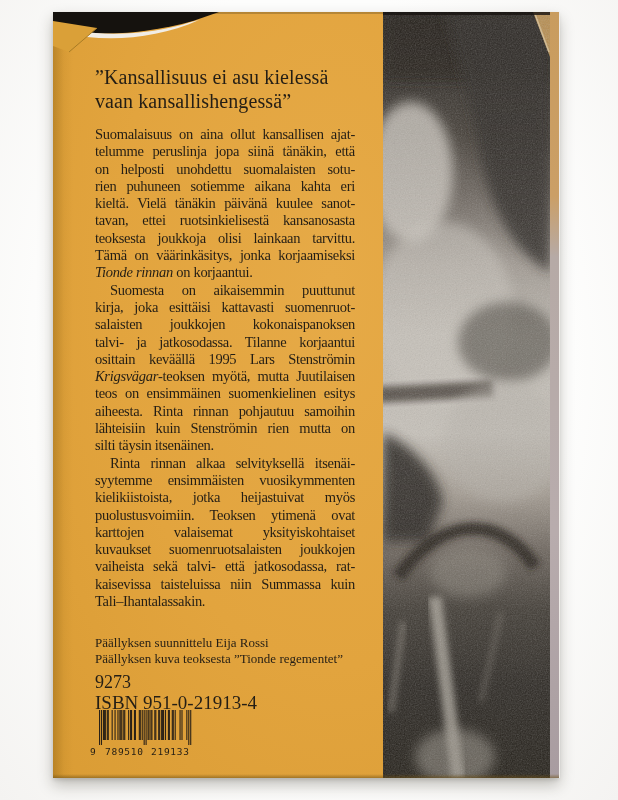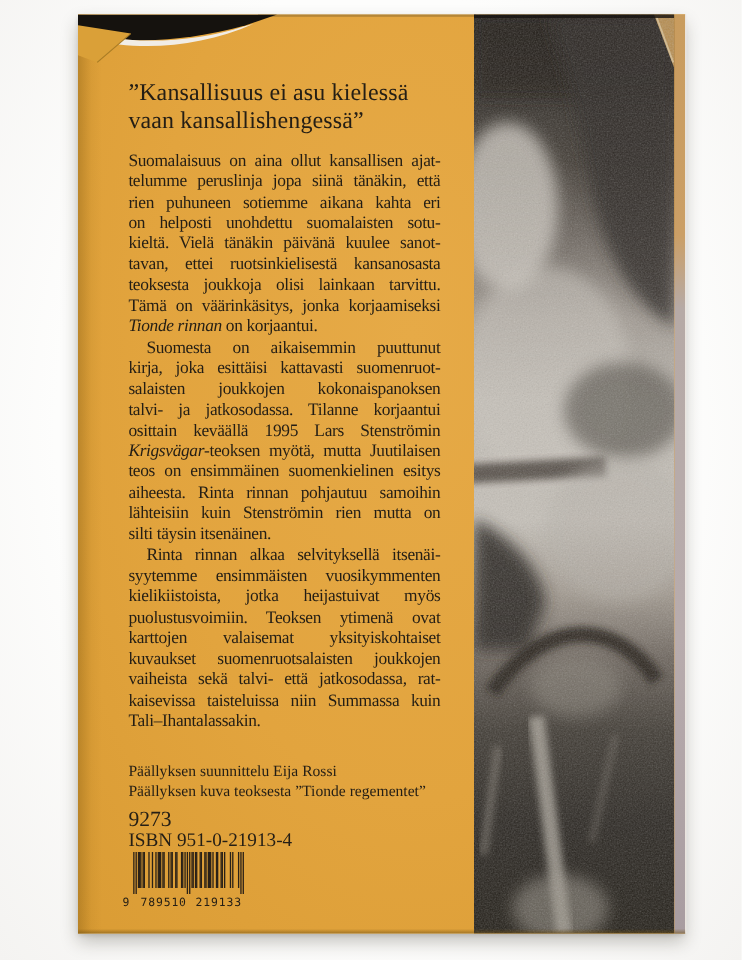--- a/index.html
+++ b/index.html
@@ -1,19 +1,19 @@
 <!DOCTYPE html>
 <html><head>
 <meta charset="utf-8">
 <style>
   html,body{margin:0;padding:0;background:#fbfbf9;}
   .scene{position:relative;width:618px;height:800px;background:
     radial-gradient(ellipse at 50% 45%, #fdfdfc 60%, #f4f3f1 100%);
     overflow:hidden;font-family:"Liberation Serif", serif;}
-  .book{position:absolute;left:65px;top:12px;width:506px;height:766px;
+  .book{position:absolute;left:53px;top:12px;width:506px;height:766px;
     background:radial-gradient(ellipse at 55% 35%, #e6aa47 0%, #e2a43e 55%, #da9c34 100%);
     box-shadow:0 7px 14px rgba(40,35,20,.28), 0 2px 4px rgba(0,0,0,.12);}
   
   .book::before{content:"";position:absolute;left:0;top:0;bottom:0;width:20px;
     background:linear-gradient(90deg, rgba(130,90,15,.38), rgba(170,120,30,.14) 55%, rgba(0,0,0,0));pointer-events:none;}
   .book::after{content:"";position:absolute;left:0;right:0;bottom:0;height:4px;
     background:linear-gradient(180deg, rgba(0,0,0,0), rgba(110,80,20,.55));pointer-events:none;}
   .top-edge-line{position:absolute;left:150px;top:0;width:182px;height:2px;
     background:rgba(95,75,35,.35);}
   .corner-damage{position:absolute;left:0;top:0;}
@@ -23,42 +23,42 @@
     border-right:1px solid #efece8;}
   .text-col{position:absolute;left:42px;top:53px;width:260px;color:#241e15;}
   .title{font-size:20px;line-height:24px;letter-spacing:.1px;}
   .body-text{margin-top:13px;font-size:14.5px;line-height:17.3px;letter-spacing:-.3px;}
   .bline{text-align:justify;text-align-last:justify;}
   .bline.plast{text-align-last:left;}
   .bline.pindent{text-indent:15px;}
   .it{font-style:italic;}
   .credits{position:absolute;left:42px;top:623px;font-size:13px;line-height:15.5px;color:#241e15;width:300px;}
   .product-code{position:absolute;left:42px;top:660px;font-size:18px;color:#241e15;}
-  .isbn{position:absolute;left:42px;top:680px;font-size:16px;color:#241e15;}
+  .isbn{position:absolute;left:42px;top:680px;font-size:19px;color:#241e15;}
   .barcode{position:absolute;left:36px;top:698px;}
   .bc-digits{font-family:"DejaVu Sans Mono", monospace;font-size:9.5px;fill:#241e15;}
 </style>
 </head>
 <body>
 
 <div class="scene">
   <div class="book">
 
     <div class="top-edge-line"></div>
 
     <div class="text-col">
       <div class="title">
         <div>”Kansallisuus ei asu kielessä</div>
         <div>vaan kansallishengessä”</div>
       </div>
       <div class="body-text" id="body-text">
           <div class="bline"><span>Suomalaisuus on aina ollut kansallisen ajat-</span></div>
           <div class="bline"><span>telumme peruslinja jopa siinä tänäkin, että</span></div>
+          <div class="bline"><span>on helposti unohdettu suomalaisten sotu-</span></div>
           <div class="bline"><span>rien puhuneen sotiemme aikana kahta eri</span></div>
-          <div class="bline"><span>on helposti unohdettu suomalaisten sotu-</span></div>
           <div class="bline"><span>kieltä. Vielä tänäkin päivänä kuulee sanot-</span></div>
           <div class="bline"><span>tavan, ettei ruotsinkielisestä kansanosasta</span></div>
           <div class="bline"><span>teoksesta joukkoja olisi lainkaan tarvittu.</span></div>
           <div class="bline"><span>Tämä on väärinkäsitys, jonka korjaamiseksi</span></div>
           <div class="bline plast"><span class="it">Tionde rinnan</span><span> on korjaantui.</span></div>
           <div class="bline pindent"><span>Suomesta on aikaisemmin puuttunut</span></div>
           <div class="bline"><span>kirja, joka esittäisi kattavasti suomenruot-</span></div>
           <div class="bline"><span>salaisten joukkojen kokonaispanoksen</span></div>
           <div class="bline"><span>talvi- ja jatkosodassa. Tilanne korjaantui</span></div>
           <div class="bline"><span>osittain keväällä 1995 Lars Stenströmin</span></div>

